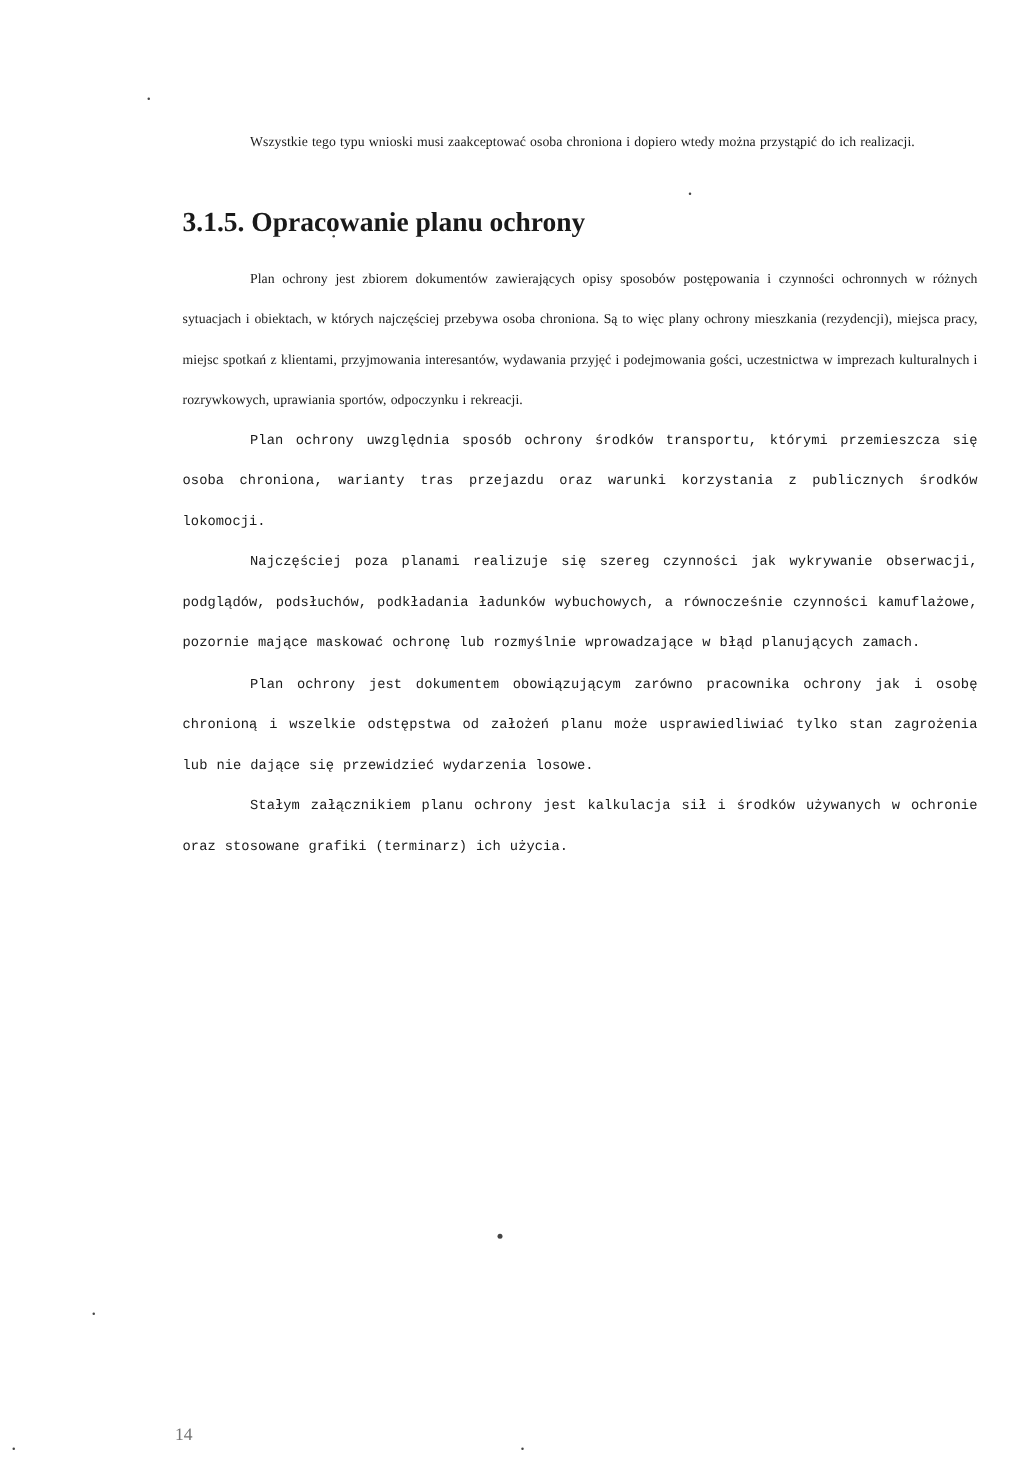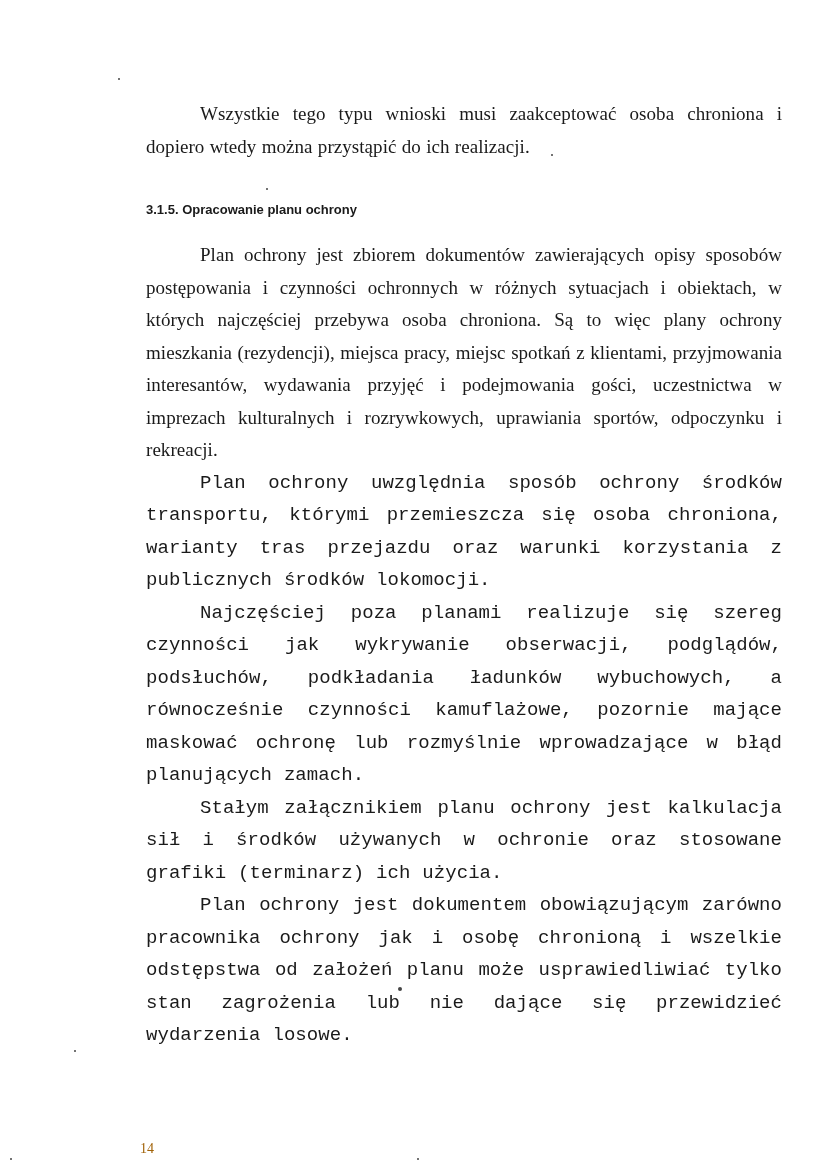--- a/index.html
+++ b/index.html
@@ -23,64 +23,64 @@
       background: #fff;
     }
     .content {
       position: absolute;
       left: 146px;
       top: 98px;
       width: 636px;
     }
     p.para {
       margin: 0;
-      font-size: 19px;
+      font-size: 11px;
       line-height: 32.5px;
       text-align: justify;
       text-indent: 54px;
       letter-spacing: 0.05px;
       word-spacing: 0.5px;
     }
     p.para + p.para { margin-top: 0; font-family: Liberation Mono, monospace; }
     .heading {
-      font-family: Liberation Sans, sans-serif;
+      font-family: Liberation Serif, serif;
       font-weight: bold;
-      font-size: 13px;
+      font-size: 22px;
       margin: 0;
       line-height: 32px;
     }
     .gap-after-intro { height: 31px; }
     .gap-after-heading { height: 13px; }
     .page-number {
       position: absolute;
       left: 140px;
       top: 1141px;
       font-size: 14px;
-      color: #a16207;
+      color: #737373;
     }
     .speck {
       position: absolute;
       background: #444;
       border-radius: 50%;
     }
   </style>
 </head>
 <body>
 
 <div class="page">
   <div class="content">
     <p class="para">Wszystkie tego typu wnioski musi zaakceptować osoba chroniona i dopiero wtedy można przystąpić do ich realizacji.</p>
     <div class="gap-after-intro"></div>
     <h2 class="heading">3.1.5. Opracowanie planu ochrony</h2>
     <div class="gap-after-heading"></div>
     <p class="para">Plan ochrony jest zbiorem dokumentów zawierających opisy sposobów postępowania i czynności ochronnych w różnych sytuacjach i obiektach, w których najczęściej przebywa osoba chroniona. Są to więc plany ochrony mieszkania (rezydencji), miejsca pracy, miejsc spotkań z klientami, przyjmowania interesantów, wydawania przyjęć i podejmowania gości, uczestnictwa w imprezach kulturalnych i rozrywkowych, uprawiania sportów, odpoczynku i rekreacji.</p>
     <p class="para">Plan ochrony uwzględnia sposób ochrony środków transportu, którymi przemieszcza się osoba chroniona, warianty tras przejazdu oraz warunki korzystania z publicznych środków lokomocji.</p>
     <p class="para">Najczęściej poza planami realizuje się szereg czynności jak wykrywanie obserwacji, podglądów, podsłuchów, podkładania ładunków wybuchowych, a równocześnie czynności kamuflażowe, pozornie mające maskować ochronę lub rozmyślnie wprowadzające w błąd planujących zamach.</p>
+    <p class="para">Plan ochrony jest dokumentem obowiązującym zarówno pracownika ochrony jak i osobę chronioną i wszelkie odstępstwa od założeń planu może usprawiedliwiać tylko stan zagrożenia lub nie dające się przewidzieć wydarzenia losowe.</p>
     <p class="para">Stałym załącznikiem planu ochrony jest kalkulacja sił i środków używanych w ochronie oraz stosowane grafiki (terminarz) ich użycia.</p>
-    <p class="para">Plan ochrony jest dokumentem obowiązującym zarówno pracownika ochrony jak i osobę chronioną i wszelkie odstępstwa od założeń planu może usprawiedliwiać tylko stan zagrożenia lub nie dające się przewidzieć wydarzenia losowe.</p>
   </div>
 
   <div class="page-number">14</div>
 
   <span class="speck" style="left:118px;top:78px;width:2px;height:2px;"></span>
   <span class="speck" style="left:551px;top:154px;width:2px;height:2px;"></span>
   <span class="speck" style="left:266px;top:188px;width:2px;height:2px;"></span>
   <span class="speck" style="left:398px;top:987px;width:4px;height:4px;"></span>
   <span class="speck" style="left:74px;top:1050px;width:2px;height:2px;"></span>
   <span class="speck" style="left:10px;top:1158px;width:2px;height:2px;"></span>

